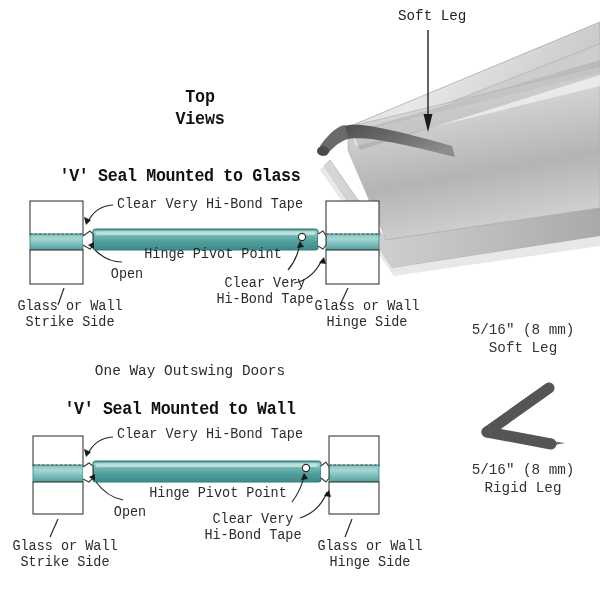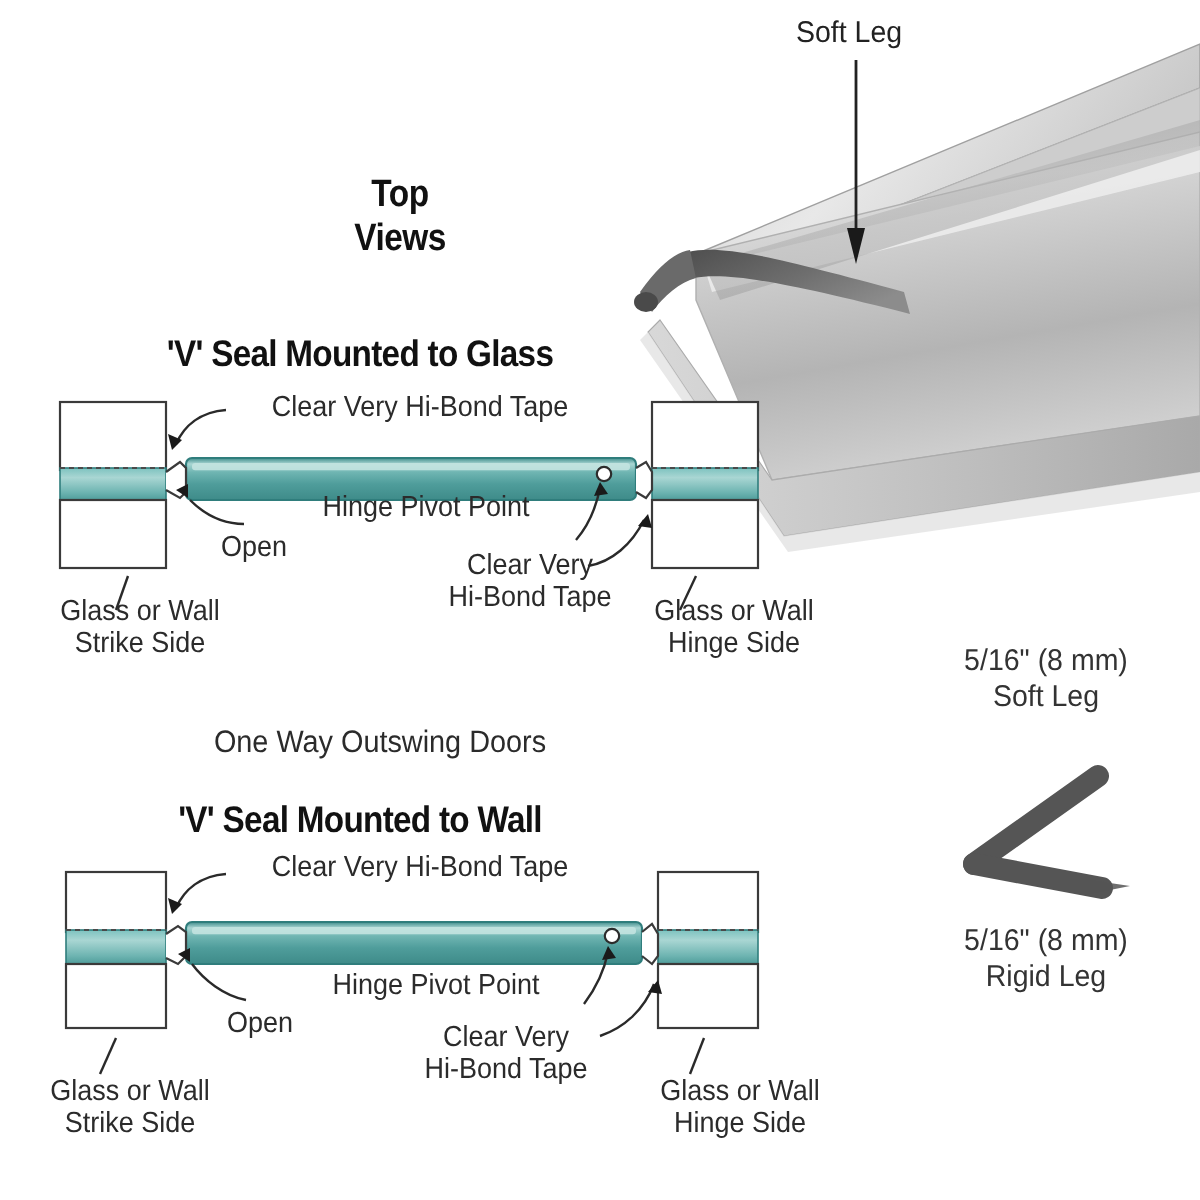--- a/index.html
+++ b/index.html
@@ -13,20 +13,21 @@
     position: relative;
     overflow: hidden;
     font-family: "Liberation Sans", sans-serif;
     color: #1a1a1a;
   }
   #stage {
     position: absolute;
     inset: 0;
     width: 600px;
     height: 600px;
+    font-family: Liberation Mono, monospace;
   }
   .abs { position: absolute; }
 
   
   .heading {
     font-weight: bold;
     font-size: 19px;
     letter-spacing: -0.3px;
     text-align: center;
     line-height: 1.05;

